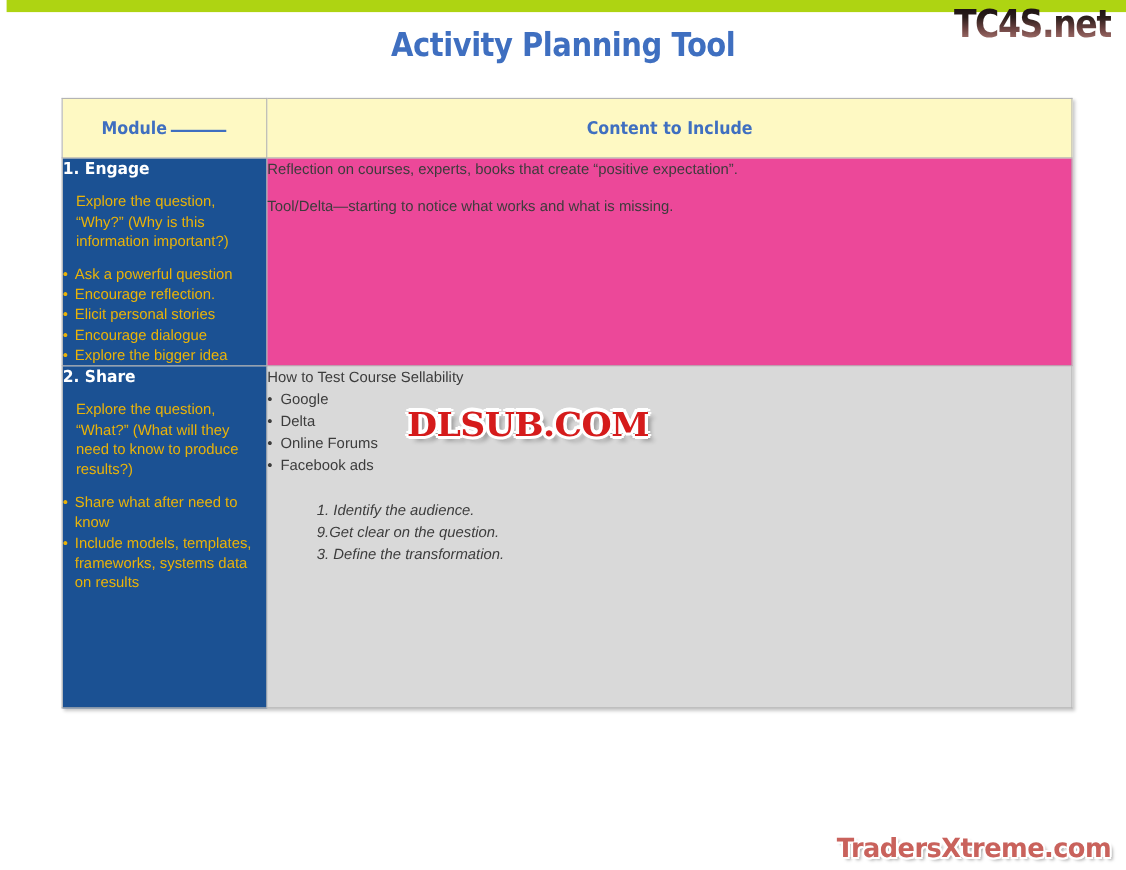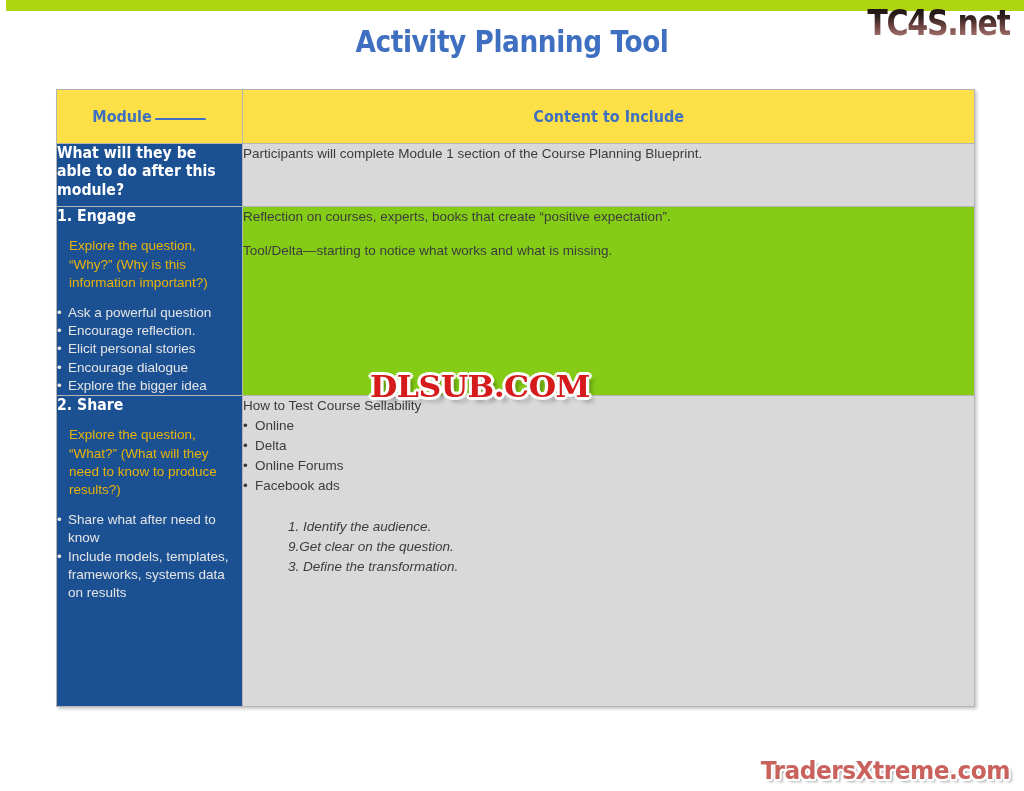--- a/index.html
+++ b/index.html
@@ -74,21 +74,21 @@
   }
   #planning-table td {
     vertical-align: top;
     border: 1px solid #b4b4b4;
     padding: 0;
   }
   .col-module { width: 186px; }
 
   
   .hdr-cell {
-    background: #fde047;
+    background: #fef9c3;
     height: 53px;
     text-align: center;
     vertical-align: middle !important;
     color: #3f6fc0;
     font-family: "DejaVu Sans", sans-serif;
     font-weight: bold;
     font-size: 16px;
     transform: none;
   }
   .hdr-inner { transform: scaleX(0.9); display: inline-block; }
@@ -120,21 +120,21 @@
     line-height: 1.35;
     margin: 12px;
     color: #eab308;
   }
   .module-bullets {
     margin: 11px 0 0 0;
     padding: 0;
     list-style: none;
     font-size: 13.5px;
     line-height: 1.35;
-    color: #e5e5e5;
+    color: #eab308;
   }
   .module-bullets li {
     position: relative;
     padding-left: 11px;
     margin-bottom: 0px;
   }
   .module-bullets li::before {
     content: "\2022";
     position: absolute;
     left: 0;
@@ -144,21 +144,21 @@
   
   .content-cell {
     padding: 16px 12px 14px 12px;
     font-size: 13.5px;
     color: #3c3c3c;
     line-height: 1.45;
   }
   .content-cell p { margin: 0 0 14px 0; }
   .content-cell p:last-child { margin-bottom: 0; }
   .grey { background: #d9d9d9; }
-  .white { background: #84cc16; }
+  .white { background: #ec4899; }
 
   .plain-list {
     margin: 0;
     padding: 0;
     list-style: none;
   }
   .plain-list li {
     position: relative;
     padding-left: 12px;
     line-height: 1.48;
@@ -242,28 +242,20 @@
       <td class="hdr-cell">
         <span class="hdr-inner">
           <span>Module</span><span class="blank-line"></span>
         </span>
       </td>
       <td class="hdr-cell">
         <span class="hdr-inner">Content to Include</span>
       </td>
     </tr>
 
-    <tr class="row-objective">
-      <td class="module-cell">
-        <p class="module-title">What will they be able to do after this module?</p>
-      </td>
-      <td class="content-cell grey">
-        <p>Participants will complete Module 1 section of the Course Planning Blueprint.</p>
-      </td>
-    </tr>
 
     <tr class="row-engage">
       <td class="module-cell">
         <p class="module-title">1. Engage</p>
         <p class="module-sub">Explore the question, “Why?” (Why is this information important?)</p>
         <ul class="module-bullets">
           <li>Ask a powerful question</li>
           <li>Encourage reflection.</li>
           <li>Elicit personal stories</li>
           <li>Encourage dialogue</li>
@@ -281,21 +273,21 @@
         <p class="module-title">2. Share</p>
         <p class="module-sub">Explore the question, “What?” (What will they need to know to produce results?)</p>
         <ul class="module-bullets">
           <li>Share what after need to know</li>
           <li>Include models, templates, frameworks, systems data on results</li>
         </ul>
       </td>
       <td class="content-cell grey">
         <div>How to Test Course Sellability</div>
         <ul class="plain-list">
-          <li>Online</li>
+          <li>Google</li>
           <li>Delta</li>
           <li>Online Forums</li>
           <li>Facebook ads</li>
         </ul>
         <div class="numbered-block">
           <div>1. Identify the audience.</div>
           <div>9.Get clear on the question.</div>
           <div>3. Define the transformation.</div>
         </div>
       </td>

